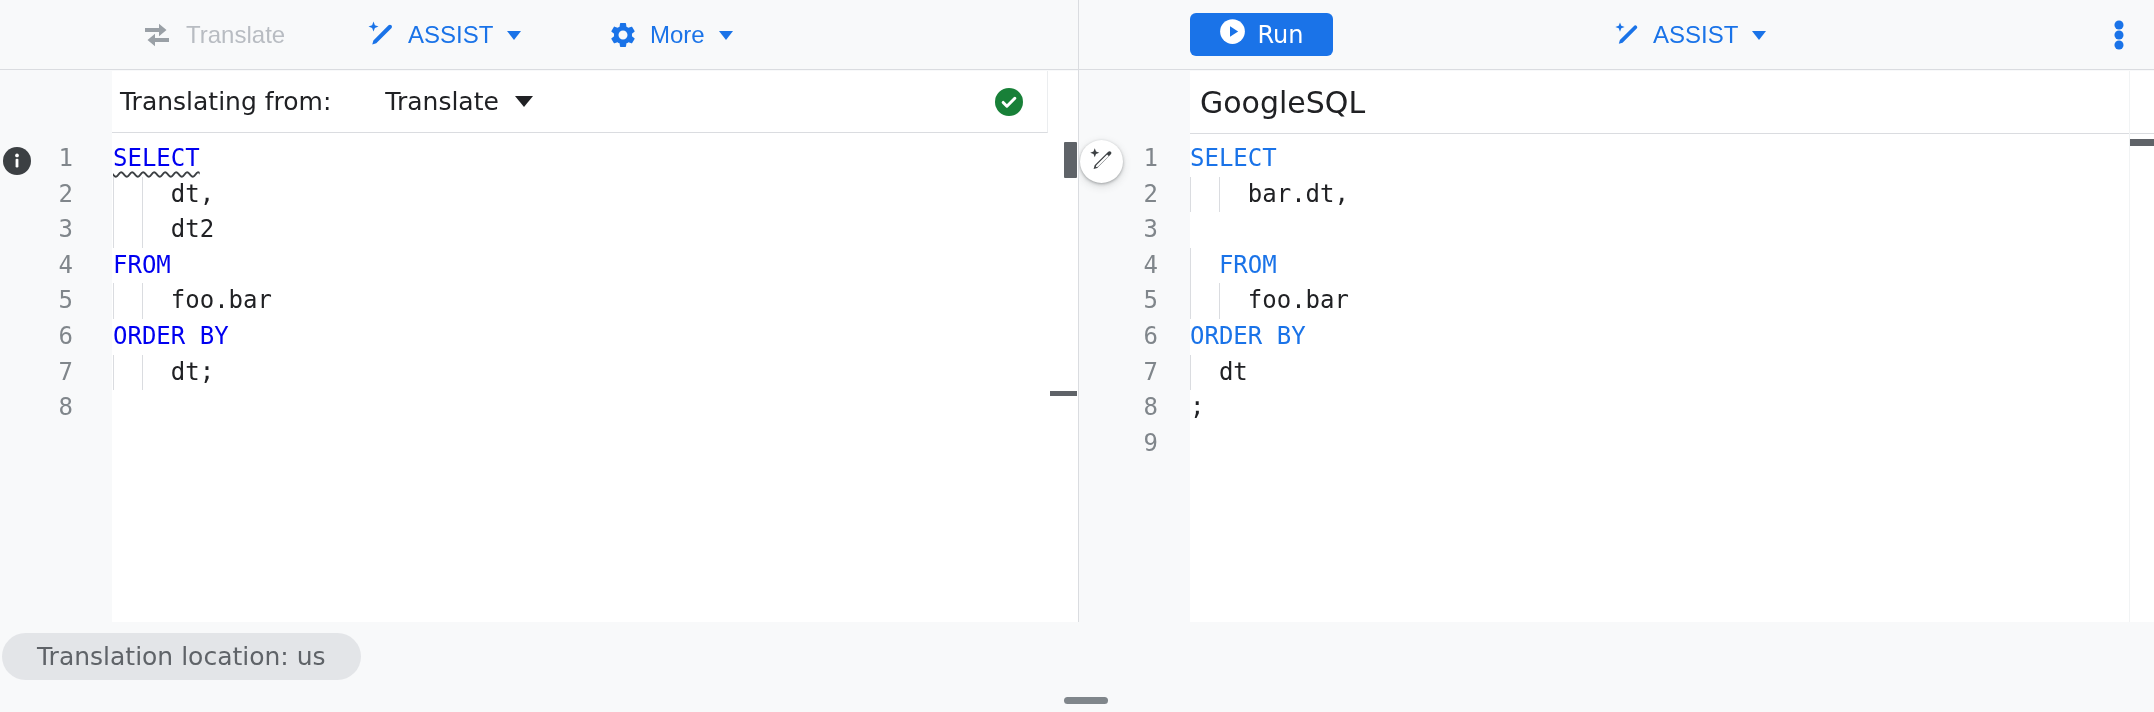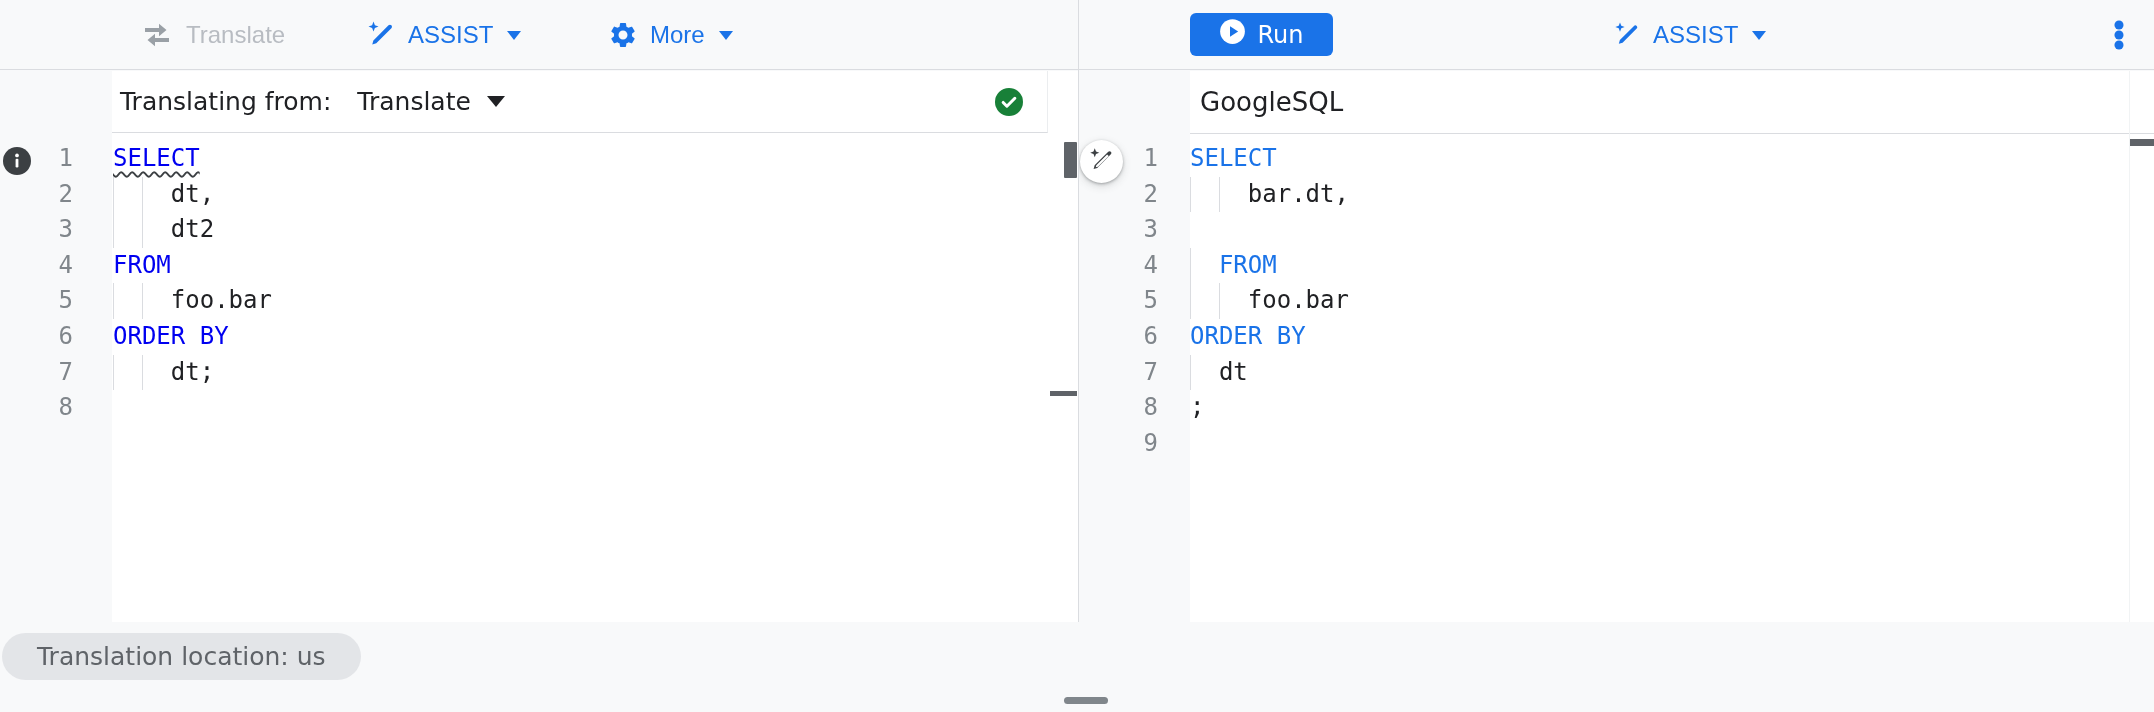--- a/index.html
+++ b/index.html
@@ -37,28 +37,28 @@
   
   .divider{position:absolute;left:1078px;top:0;width:1px;height:622px;background:var(--border);}
   .pane{position:absolute;top:71px;height:551px;background:#fff;overflow:hidden;}
   .pane-left{left:0;width:1078px;}
   .pane-right{left:1079px;width:1075px;}
   .gutter{position:absolute;top:0;bottom:0;left:0;background:var(--bar-bg);}
   .pane-left .gutter{width:112px;}
   .pane-right .gutter{width:111px;}
   .lheader{position:absolute;left:112px;top:0;width:936px;height:62px;background:#fff;
     border-bottom:1px solid var(--border);border-right:1px solid #ebedef;
-    display:flex;align-items:center;font-size:25px;color:var(--head-text);}
+    display:flex;align-items:center;font-size:25px;color:var(--head-text);gap:28px;}
   .lheader .hlabel{margin-left:8px;}
   .dialect-btn{display:flex;align-items:center;gap:14px;margin-left:26px;background:none;border:none;
     font-family:inherit;font-size:25px;color:var(--head-text);cursor:pointer;}
   .dialect-btn .caret{border-left-width:9px;border-right-width:9px;border-top-width:11px;color:#202124;}
   .hcheck{margin-left:auto;margin-right:24px;display:flex;}
   .rheader{position:absolute;left:121px;top:0;height:62px;display:flex;align-items:center;
-    font-size:26px;color:var(--head-text);}
+    font-size:30px;color:var(--head-text);}
   .rheader-rule{position:absolute;left:111px;top:62px;right:0;height:1px;background:var(--border);}
   .code-area{position:absolute;left:0;right:0;top:70px;}
   .crow{display:flex;height:35.6px;line-height:35.6px;position:relative;
     font-family:"DejaVu Sans Mono",monospace;font-size:24px;color:var(--code-text);}
   .ln{text-align:right;color:var(--lnum);flex:0 0 73px;}
   .pane-right .ln{flex:0 0 79px;}
   .ccode{position:relative;white-space:pre;}
   .guide{position:absolute;top:0;bottom:0;width:1px;background:var(--guide);}
   .pane-left .kw{color:var(--kw-left);}
   .pane-right .kw{color:var(--kw-right);}

